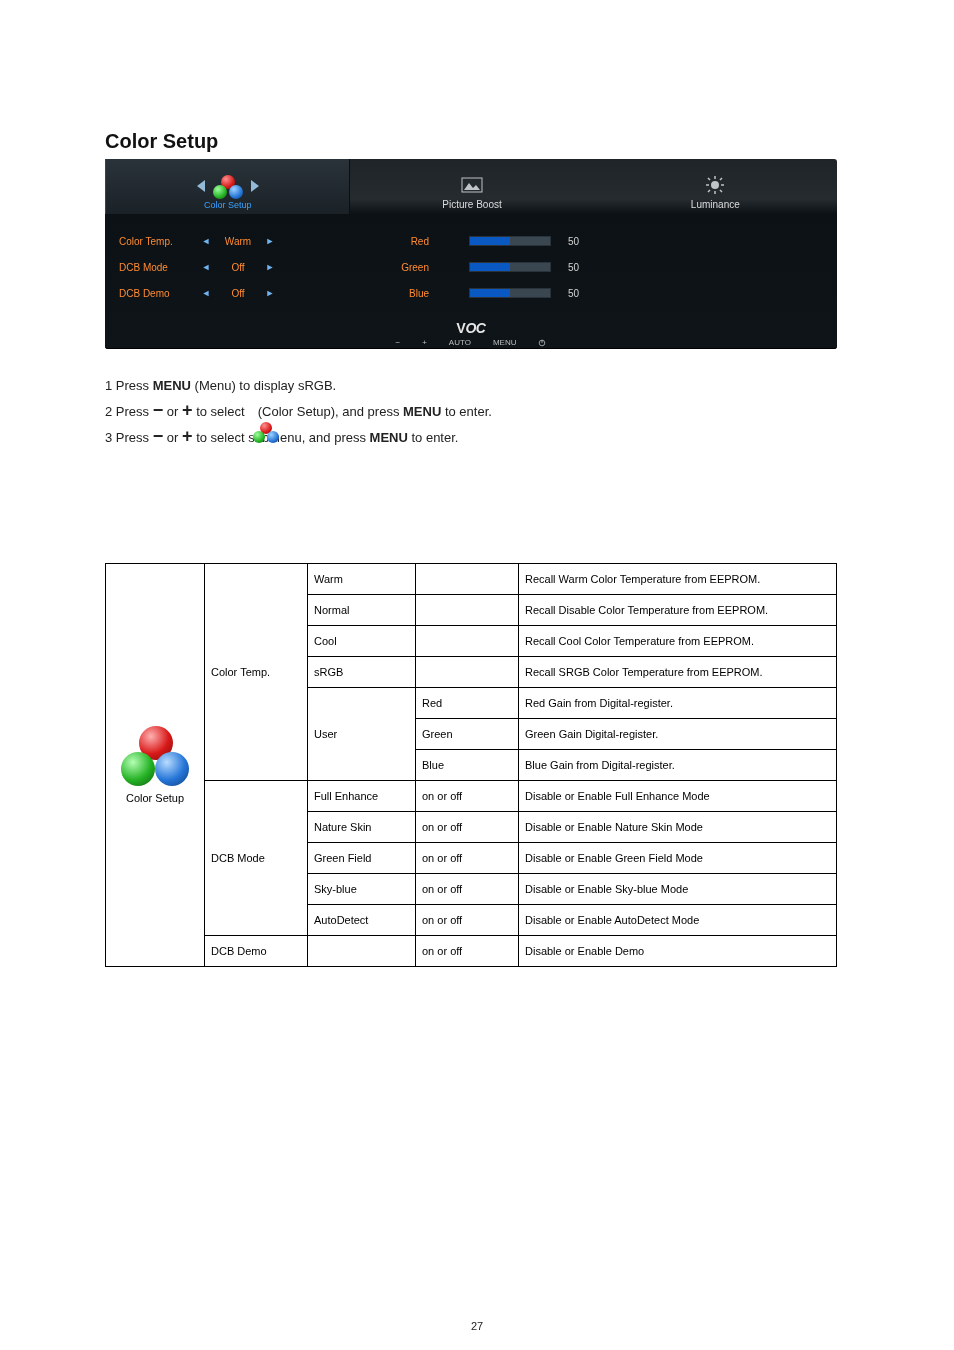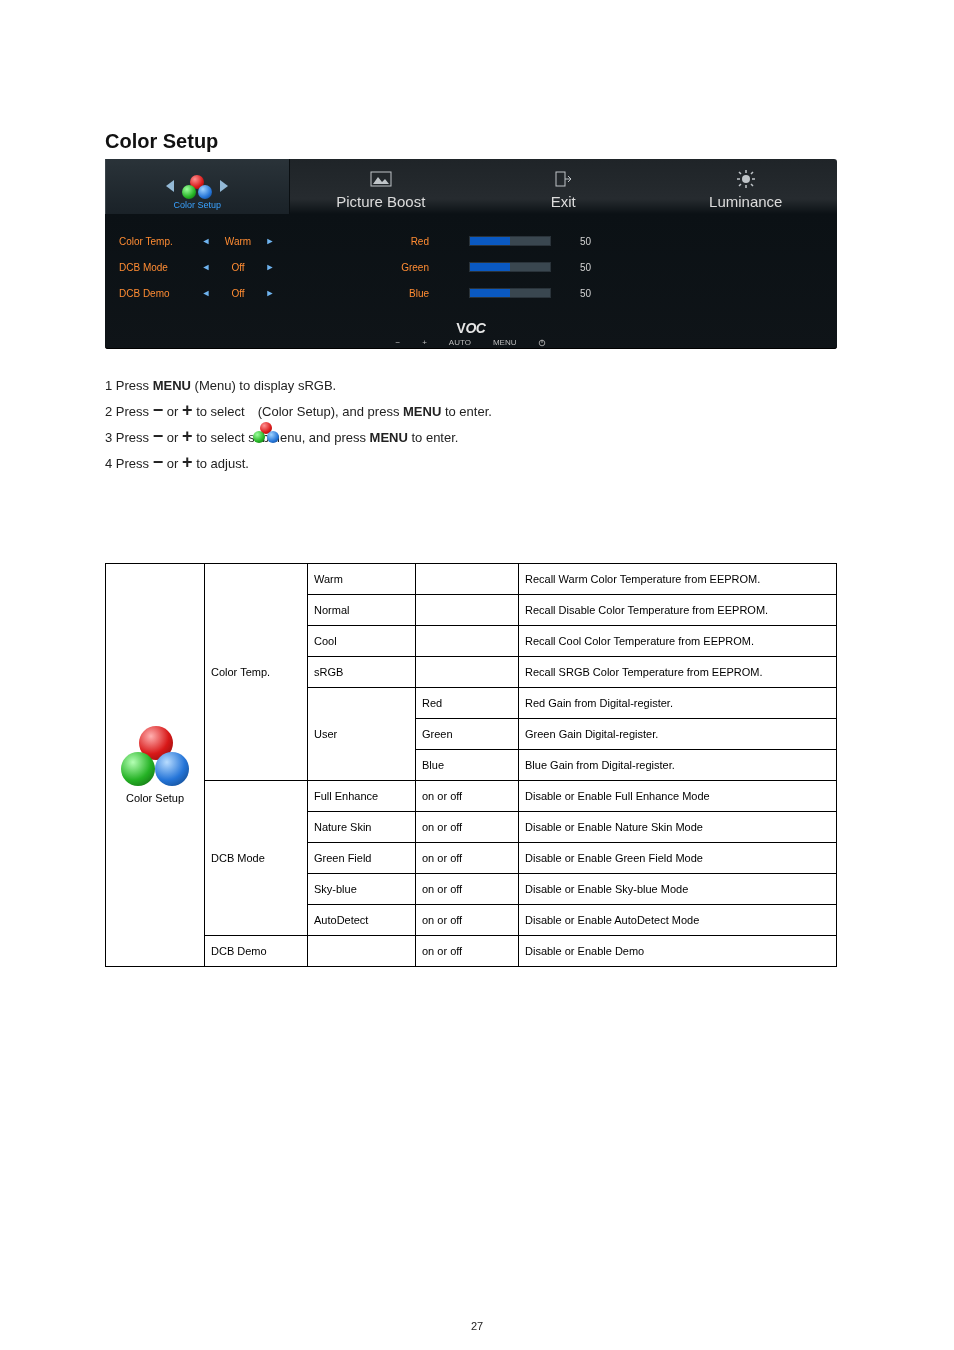--- a/index.html
+++ b/index.html
@@ -7,41 +7,41 @@
   .heading{position:absolute;left:105px;top:130px;font-size:20px;color:#111;font-weight:700;}
   
   .osd{position:absolute;left:105px;top:159px;width:732px;height:190px;
        background:linear-gradient(#1f2428 0,#262b2f 40px,#0b1115 55px,#0f1418 100%);
        border-radius:3px;box-shadow:inset 0 -1px 0 #000;color:#d3d3d3;font-size:10px;}
   .tabs{display:flex;height:55px;}
   .tab{flex:1 1 0;display:flex;flex-direction:column;align-items:center;justify-content:flex-end;
        padding-bottom:4px;gap:2px;color:#e5e5e5;}
   .tab.sel{background:linear-gradient(#2a3339,#1a2228);border-left:1px solid #3a4349;border-right:1px solid #0a0f12;}
   .tab .ic{height:24px;display:flex;align-items:center;justify-content:center;}
-  .tab .lbl{font-size:15px;color:#dcdcdc;white-space:nowrap;}
+  .tab .lbl{font-size:10px;color:#dcdcdc;white-space:nowrap;}
   .sel .lbl{color:#3aa2ff;font-size:9px;}
   .tri3{position:relative;width:34px;height:22px;}
   .tri3 .c{position:absolute;width:14px;height:14px;border-radius:50%;}
   .tri3 .c1{background:radial-gradient(circle at 35% 30%,#ff8f8f,#d81818 60%,#7a0c0c);left:10px;top:0;}
   .tri3 .c2{background:radial-gradient(circle at 35% 30%,#9cff9c,#25b225 60%,#0e5c0e);left:2px;top:10px;}
   .tri3 .c3{background:radial-gradient(circle at 35% 30%,#9ed2ff,#2575d8 60%,#0d3d78);left:18px;top:10px;}
   .selwrap{display:flex;align-items:center;gap:6px;}
   .chev{width:0;height:0;border-top:6px solid transparent;border-bottom:6px solid transparent;}
   .chev.l{border-right:8px solid #93b9d6;}
   .chev.r{border-left:8px solid #93b9d6;}
   .body{display:flex;gap:30px;padding:14px 8px 0 14px;font-size:10px;}
   .col1{width:200px;}
   .row{display:flex;align-items:center;height:26px;}
   .row .lab{width:80px;color:#ff8c33;font-size:10px;}
   .arrow{color:#6fb4f0;width:14px;text-align:center;font-size:9px;}
   .val{width:50px;text-align:center;color:#ff8c33;}
   .col2{width:90px;}
   .col2 .row .lab{width:80px;text-align:right;color:#ff8c33;}
   .col3{flex:1;}
-  .slider{display:flex;align-items:center;height:26px;gap:25px;}
+  .slider{display:flex;align-items:center;height:26px;gap:13px;}
   .bar{width:80px;height:8px;background:#3a4750;border:1px solid #2a333a;position:relative;}
   .bar .fill{position:absolute;left:0;top:0;bottom:0;background:#0a59c2;}
   .num{color:#d3d3d3;font-size:10px;padding-left:4px;}
   .logo{position:absolute;bottom:2px;left:0;right:0;display:flex;flex-direction:column;align-items:center;gap:2px;}
   .logo .brand{font-weight:700;font-style:italic;color:#e6e6e6;font-size:14px;letter-spacing:-0.5px;}
   .logo .brand .lam{font-style:normal;transform:scaleX(-1);display:inline-block;}
   .hw{display:flex;gap:22px;color:#bdbdbd;font-size:8px;align-items:center;}
   .hw span{display:inline-flex;align-items:center;}
   .hw svg{width:8px;height:8px;}
   
@@ -92,29 +92,20 @@
       <span class="lbl">Color Setup</span>
     </div>
     <div class="tab">
       <div class="ic">
         <svg width="22" height="16" viewBox="0 0 22 16">
               <rect x="1" y="1" width="20" height="14" fill="none" stroke="#bfc4c8"></rect>
               <polygon points="3,13 8,6 12,11 15,8 19,13" fill="#bfc4c8"></polygon>
             </svg>
       </div>
       <span class="lbl">Picture Boost</span>
-    </div>
-    <div class="tab">
-      <div class="ic">
-        <svg width="18" height="18" viewBox="0 0 18 18">
-              <rect x="2" y="2" width="9" height="14" fill="none" stroke="#bfc4c8"></rect>
-              <path d="M11 9h6M14 6l3 3-3 3" fill="none" stroke="#bfc4c8"></path>
-            </svg>
-      </div>
-      <span class="lbl">Exit</span>
     </div>
     <div class="tab">
       <div class="ic">
         <svg width="20" height="20" viewBox="0 0 20 20">
               <circle cx="10" cy="10" r="4" fill="#bfc4c8"></circle>
               <g stroke="#bfc4c8" stroke-width="1.5">
                 <path d="M10 1v3M10 16v3M1 10h3M16 10h3M3 3l2 2M15 15l2 2M15 5l2-2M3 17l2-2"></path>
               </g>
             </svg>
       </div>
@@ -198,23 +189,20 @@
     <span>1 Press </span><b>MENU</b><span> (Menu) to display sRGB.</span>
   </div>
   <div>
     <span>2 Press </span><span class="pm">−</span><span>   or   </span><span class="pm">+</span><span>  to select </span>
     <span class="inline-tri3"><span class="tri3"><span class="c c1"></span><span class="c c2"></span><span class="c c3"></span></span></span>
     <span>  (Color Setup), and press </span><b>MENU</b><span> to enter.</span>
   </div>
   <div>
     <span>3 Press </span><span class="pm">−</span><span>   or   </span><span class="pm">+</span><span>  to select submenu, and press </span><b>MENU</b><span> to enter.</span>
   </div>
-  <div>
-    <span>4 Press </span><span class="pm">−</span><span>   or   </span><span class="pm">+</span><span>  to adjust.</span>
-  </div>
 </div>
 
 <table class="tbl">
   <tbody>
         <tr>
     <td rowspan="13" style="width:86px;text-align:center;">
       <div class="big-tri3">
               <span class="c c1"></span>
               <span class="c c2"></span>
               <span class="c c3"></span>

